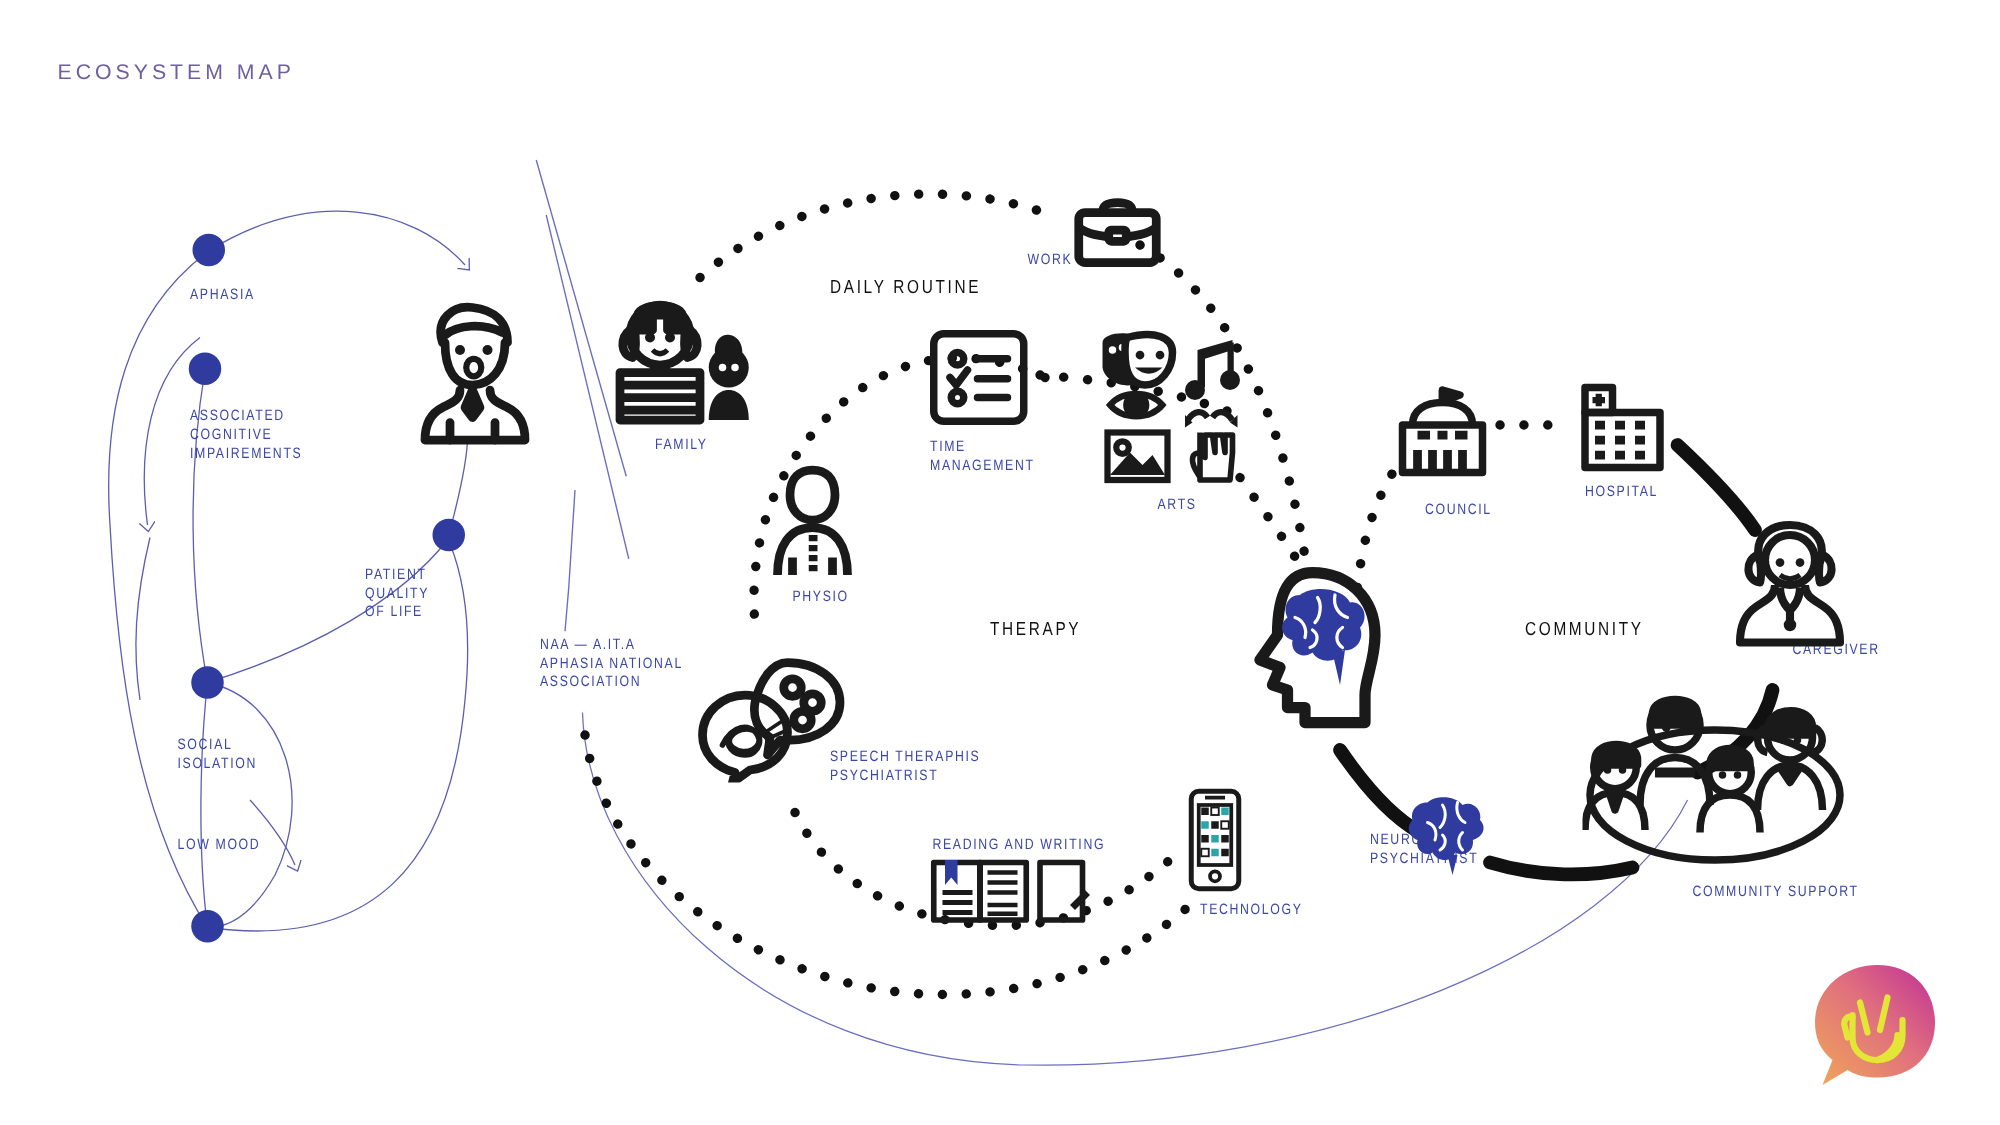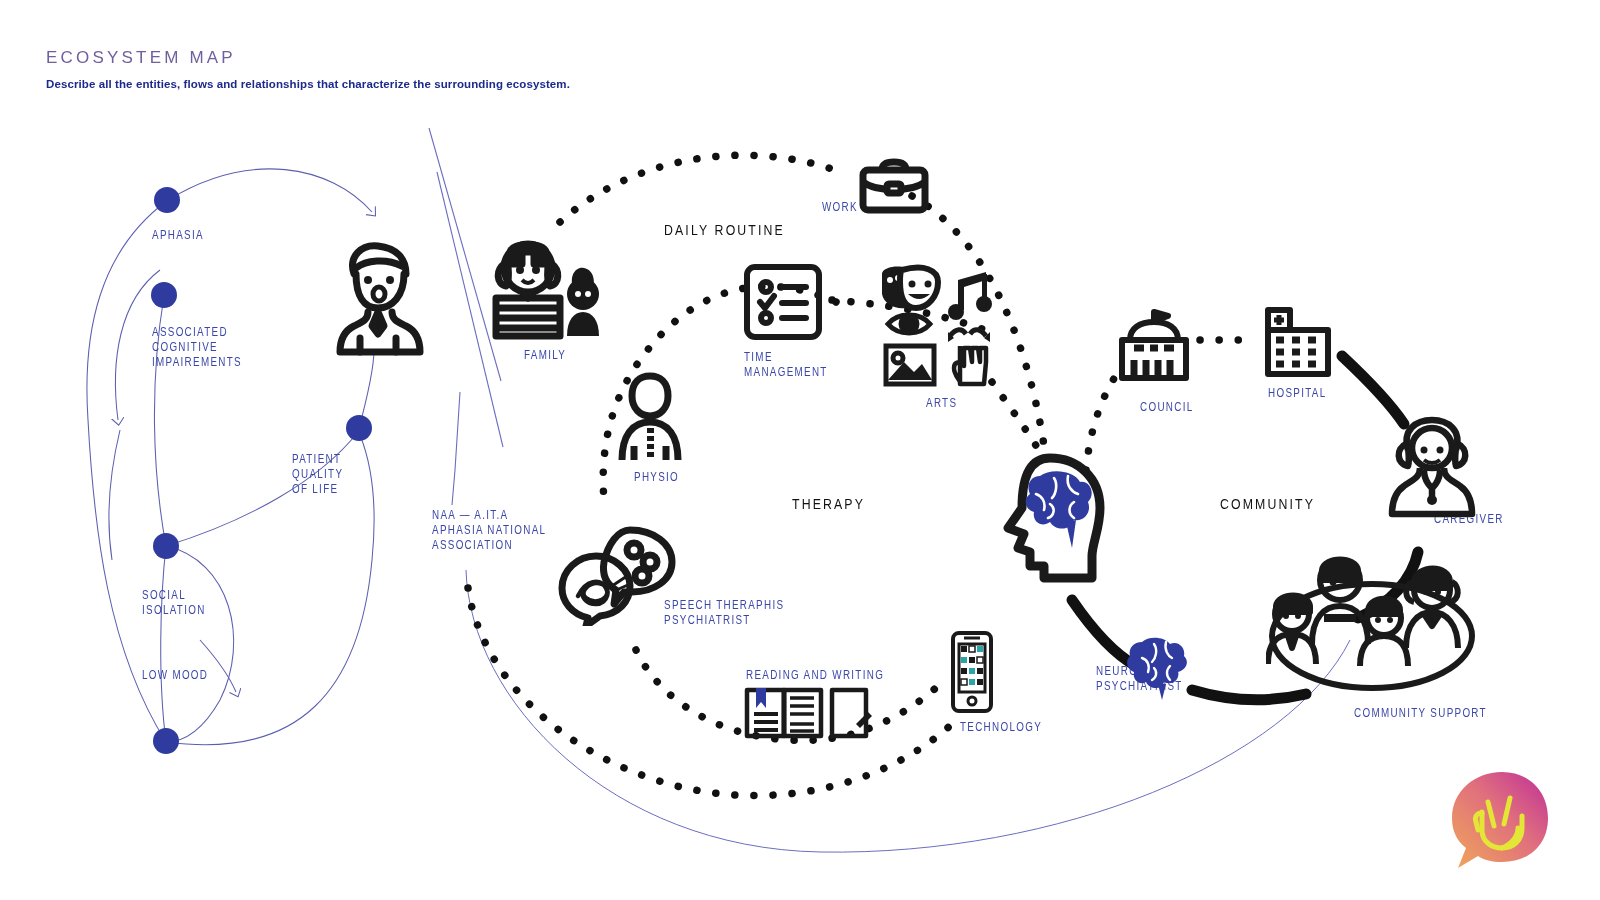--- a/index.html
+++ b/index.html
@@ -18,21 +18,20 @@
   .lbl.big{color:#111;font-size:15px;letter-spacing:2.6px;}
   .icon{position:absolute;}
   .icon svg{display:block;}
 </style>
 </head>
 <body>
 
 <div id="stage">
 
   <div class="hdr" id="title">ECOSYSTEM MAP</div>
-  <div class="hdr" id="subtitle">Describe all the entities, flows and relationships that characterize the surrounding ecosystem.</div>
 
   <svg class="layer" viewBox="0 0 1600 900">
     <defs>
       <marker id="ah" markerWidth="16" markerHeight="16" refX="2" refY="6" orient="auto">
         <path d="M0,0 L7,6 L0,12" fill="none" stroke="#5b5fb0" stroke-width="1"></path>
       </marker>
       <linearGradient id="logoGrad" x1="0" y1="1" x2="1" y2="0">
         <stop offset="0%" stop-color="#f0a758"></stop>
         <stop offset="55%" stop-color="#e06f7e"></stop>
         <stop offset="100%" stop-color="#bf2f98"></stop>

